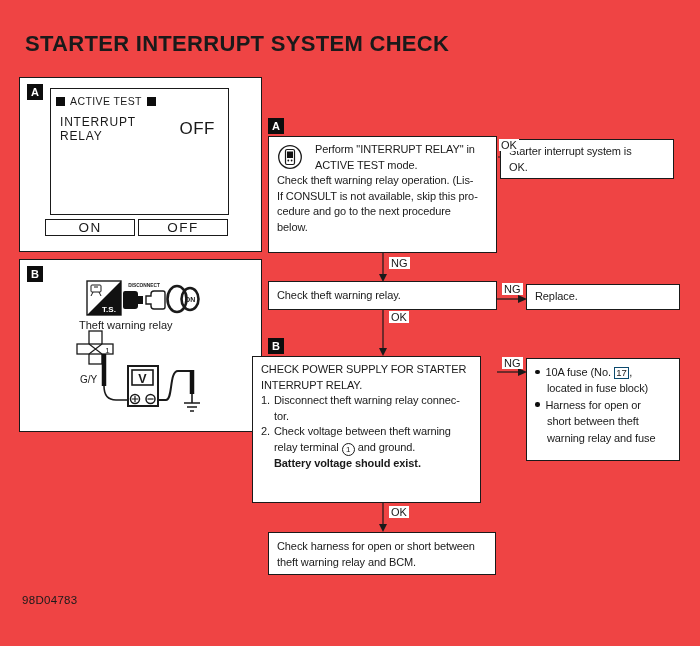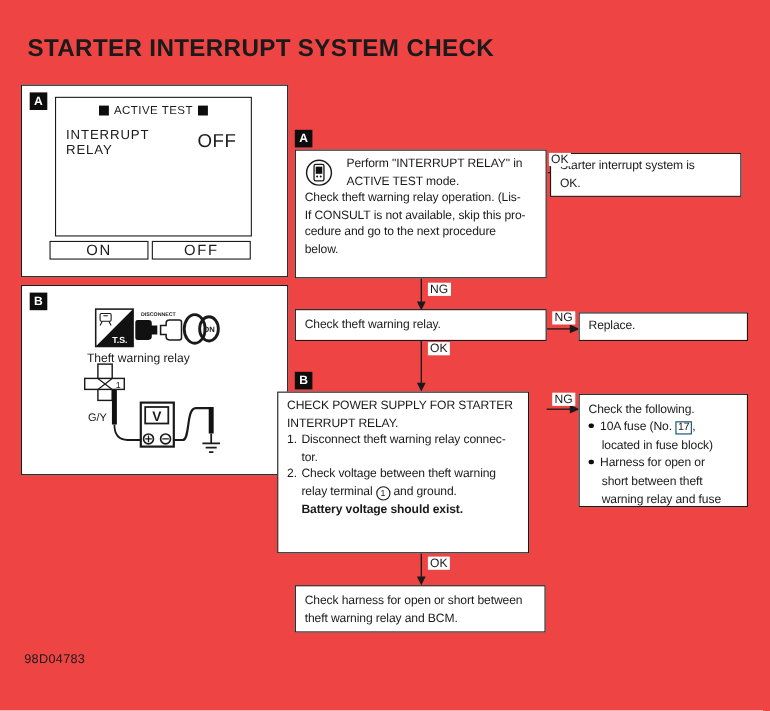--- a/index.html
+++ b/index.html
@@ -18,21 +18,21 @@
   .fbox { padding:5px 0 0 8px; }
   .ind { margin-left:38px; }
   .hang { padding-left:13px; }
   .hang2 { padding-left:12px; }
   .bold { font-weight:bold; }
   .num { display:inline-block; width:13px; }
   .flexbox { display:flex; align-items:center; padding-left:8px; }
   .overlay { position:absolute; left:0; top:0; z-index:1; pointer-events:none; }
   .screen { position:absolute; left:30px; top:10px; width:179px; height:127px;
             border:1.6px solid #1a1a1a; box-sizing:border-box; }
-  .screen-header { text-align:center; margin-top:6px; font-size:10.5px; letter-spacing:0.4px; }
+  .screen-header { margin-top:6px; font-size:10.5px; letter-spacing:0.4px; }
   .sq { display:inline-block; width:9px; height:9px; background:#0d0d0d; margin:0 5px;
         vertical-align:-1px; }
   .screen-row { display:flex; align-items:center; margin-top:8px; padding:0 9px; }
   .scr-item { font-size:12px; letter-spacing:0.8px; }
   .scr-val { margin-left:auto; font-size:17px; letter-spacing:0.5px; margin-right:4px; }
   .scr-btn { position:absolute; top:141px; width:90px; height:17px; border:1.6px solid #1a1a1a;
              box-sizing:border-box; display:flex; align-items:center; justify-content:center;
              font-size:13.5px; letter-spacing:1.5px; }
   .circ { display:inline-flex; width:11px; height:11px; border:1px solid #1a1a1a; border-radius:50%;
           font-size:8px; align-items:center; justify-content:center; margin:0 3px; vertical-align:-1px; }
@@ -182,21 +182,20 @@
     <div class="txt">INTERRUPT RELAY.</div>
     <div class="txt"><span class="num">1.</span><span>Disconnect theft warning relay connec-</span></div>
     <div class="txt hang">tor.</div>
     <div class="txt"><span class="num">2.</span><span>Check voltage between theft warning</span></div>
     <div class="txt hang"><span>relay terminal</span><span class="circ">1</span><span>and ground.</span></div>
     <div class="txt hang bold">Battery voltage should exist.</div>
   </div>
 
   <div class="lbl" style="left:502px;top:357px">NG</div>
   <div class="box" style="left:526px;top:358px;width:154px;height:103px;padding:5px 0 0 8px">
-    <div class="txt2">Check the following.</div>
     <div class="txt2"><span class="blt"></span><span>10A fuse (No.</span><span class="fusebox">17</span><span>,</span></div>
     <div class="txt2 hang2">located in fuse block)</div>
     <div class="txt2"><span class="blt"></span><span>Harness for open or</span></div>
     <div class="txt2 hang2">short between theft</div>
     <div class="txt2 hang2">warning relay and fuse</div>
   </div>
 
   <div class="lbl" style="left:389px;top:506px">OK</div>
 
   <div class="box" style="left:268px;top:532px;width:228px;height:43px;padding:6px 0 0 8px">

